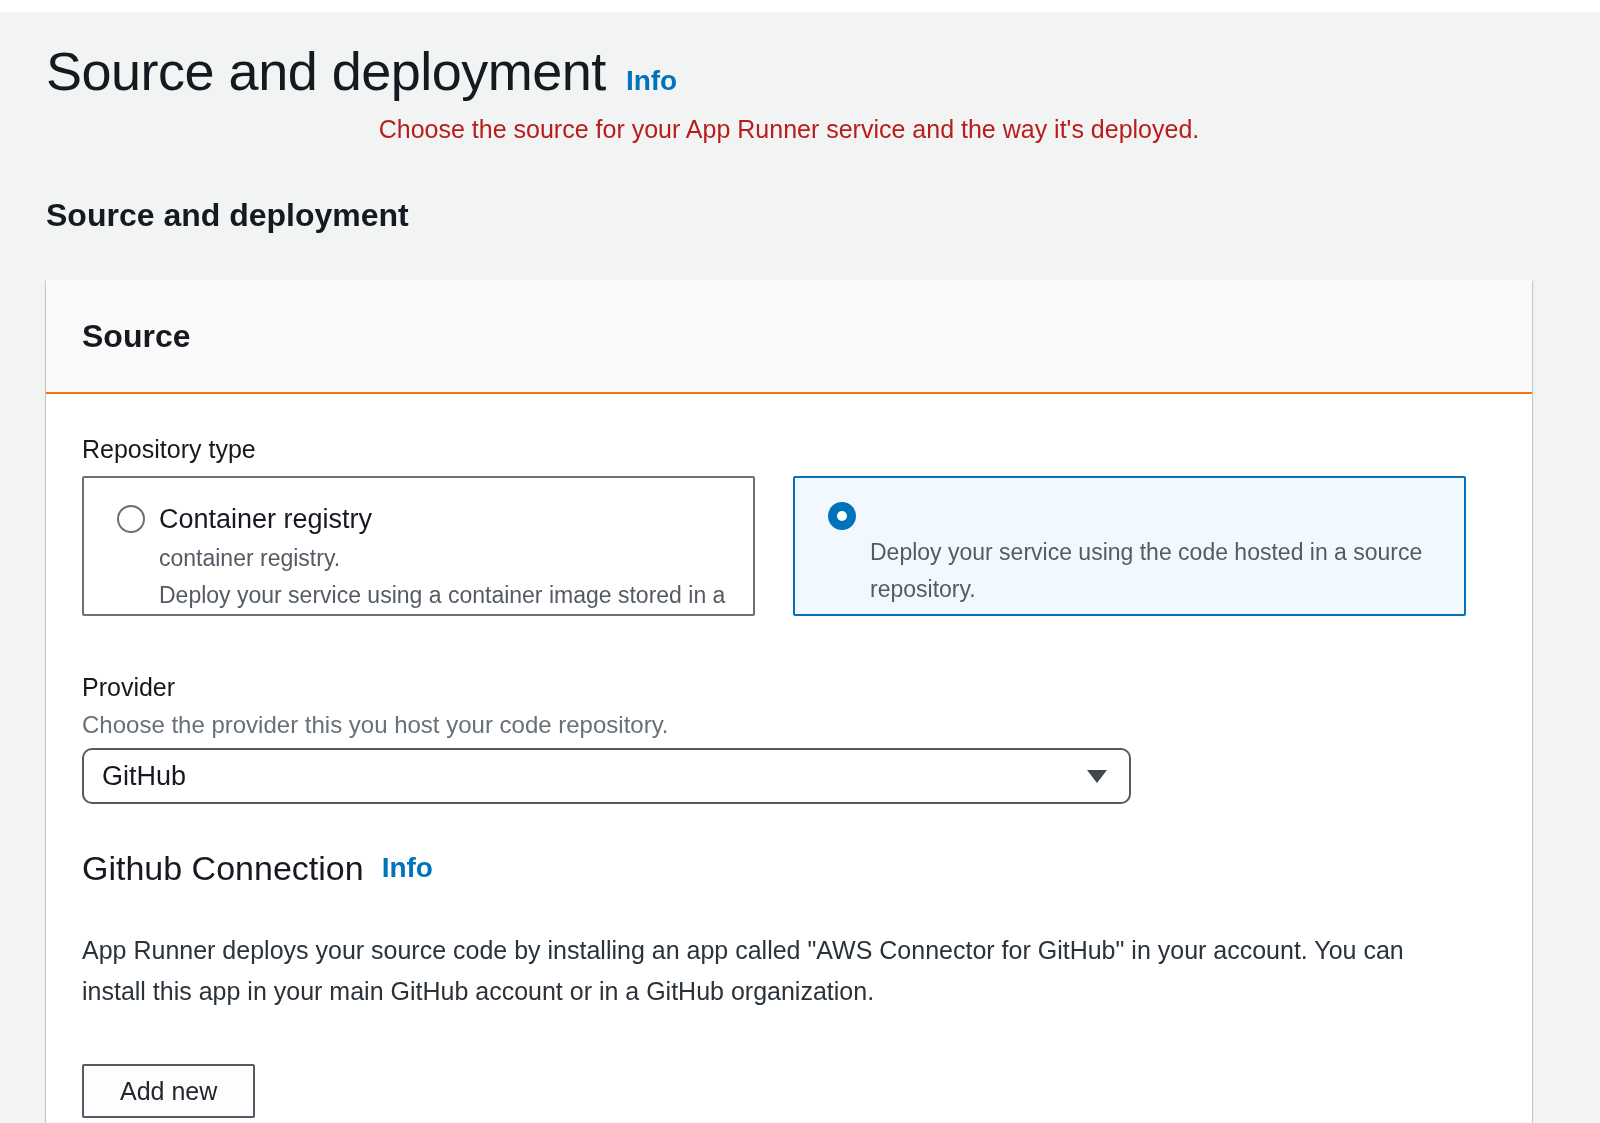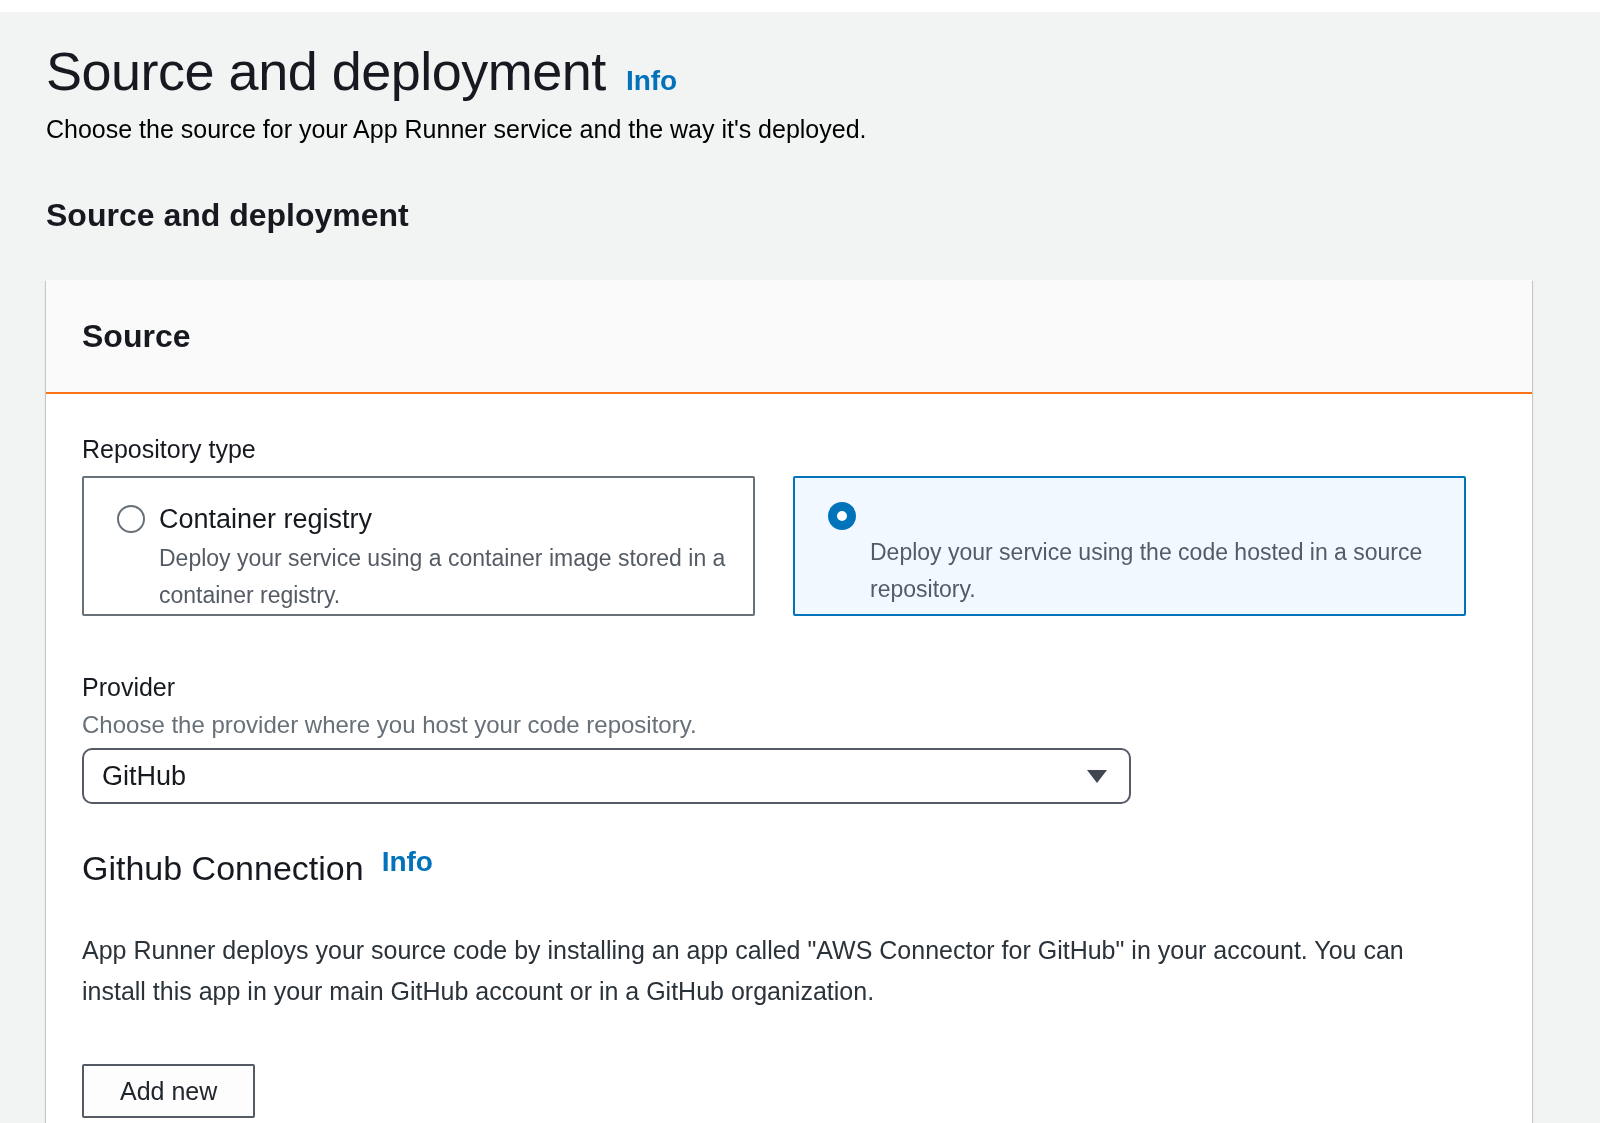--- a/index.html
+++ b/index.html
@@ -36,21 +36,22 @@
     font-size: 28px;
     font-weight: 700;
     color: #0073bb;
     text-decoration: none;
     cursor: pointer;
   }
   .subtitle {
     margin-top: 10px;
     font-size: 25px;
     line-height: 30px;
-    color: #000000;
+    color: #b91c1c;
+    text-align: center;
   }
   .h2 {
     margin-top: 52px;
     font-size: 32px;
     font-weight: 700;
     line-height: 38px;
     color: #16191f;
   }
   
   .card {
@@ -155,21 +156,21 @@
   .caret-down {
     width: 0; height: 0;
     border-left: 10px solid transparent;
     border-right: 10px solid transparent;
     border-top: 13px solid #414750;
   }
   
   .gh-heading-row {
     margin-top: 42px;
     display: flex;
-    align-items: flex-start;
+    align-items: center;
     gap: 18px;
   }
   .h3 {
     font-size: 34px;
     font-weight: 400;
     line-height: 44px;
     color: #16191f;
   }
   .gh-paragraph {
     margin-top: 40px;
@@ -219,40 +220,40 @@
       <div class="field-label">Repository type</div>
 
       <div class="radio-row">
 
         <div class="radio-card">
           <div class="radio-line">
             <span class="radio-circle"></span>
             <span class="radio-label">Container registry</span>
           </div>
           <div class="radio-desc">
+            <div class="nowrap">container registry.</div>
             <div class="nowrap">Deploy your service using a container image stored in a</div>
-            <div class="nowrap">container registry.</div>
           </div>
         </div>
 
         <div class="radio-card selected">
           <div class="radio-line">
             <span class="radio-circle checked"></span>
           </div>
           <div class="radio-desc">
             <div class="nowrap">Deploy your service using the code hosted in a source</div>
             <div class="nowrap">repository.</div>
           </div>
         </div>
 
       </div>
 
       <div class="provider-block">
         <div class="field-label">Provider</div>
-        <div class="provider-hint">Choose the provider where you host your code repository.</div>
+        <div class="provider-hint">Choose the provider this you host your code repository.</div>
         <div class="select-box">
           <span class="select-value">GitHub</span>
           <span class="caret-down"></span>
         </div>
       </div>
 
       <div class="gh-heading-row">
         <div class="h3">Github Connection</div>
         <a class="info-link">Info</a>
       </div>

